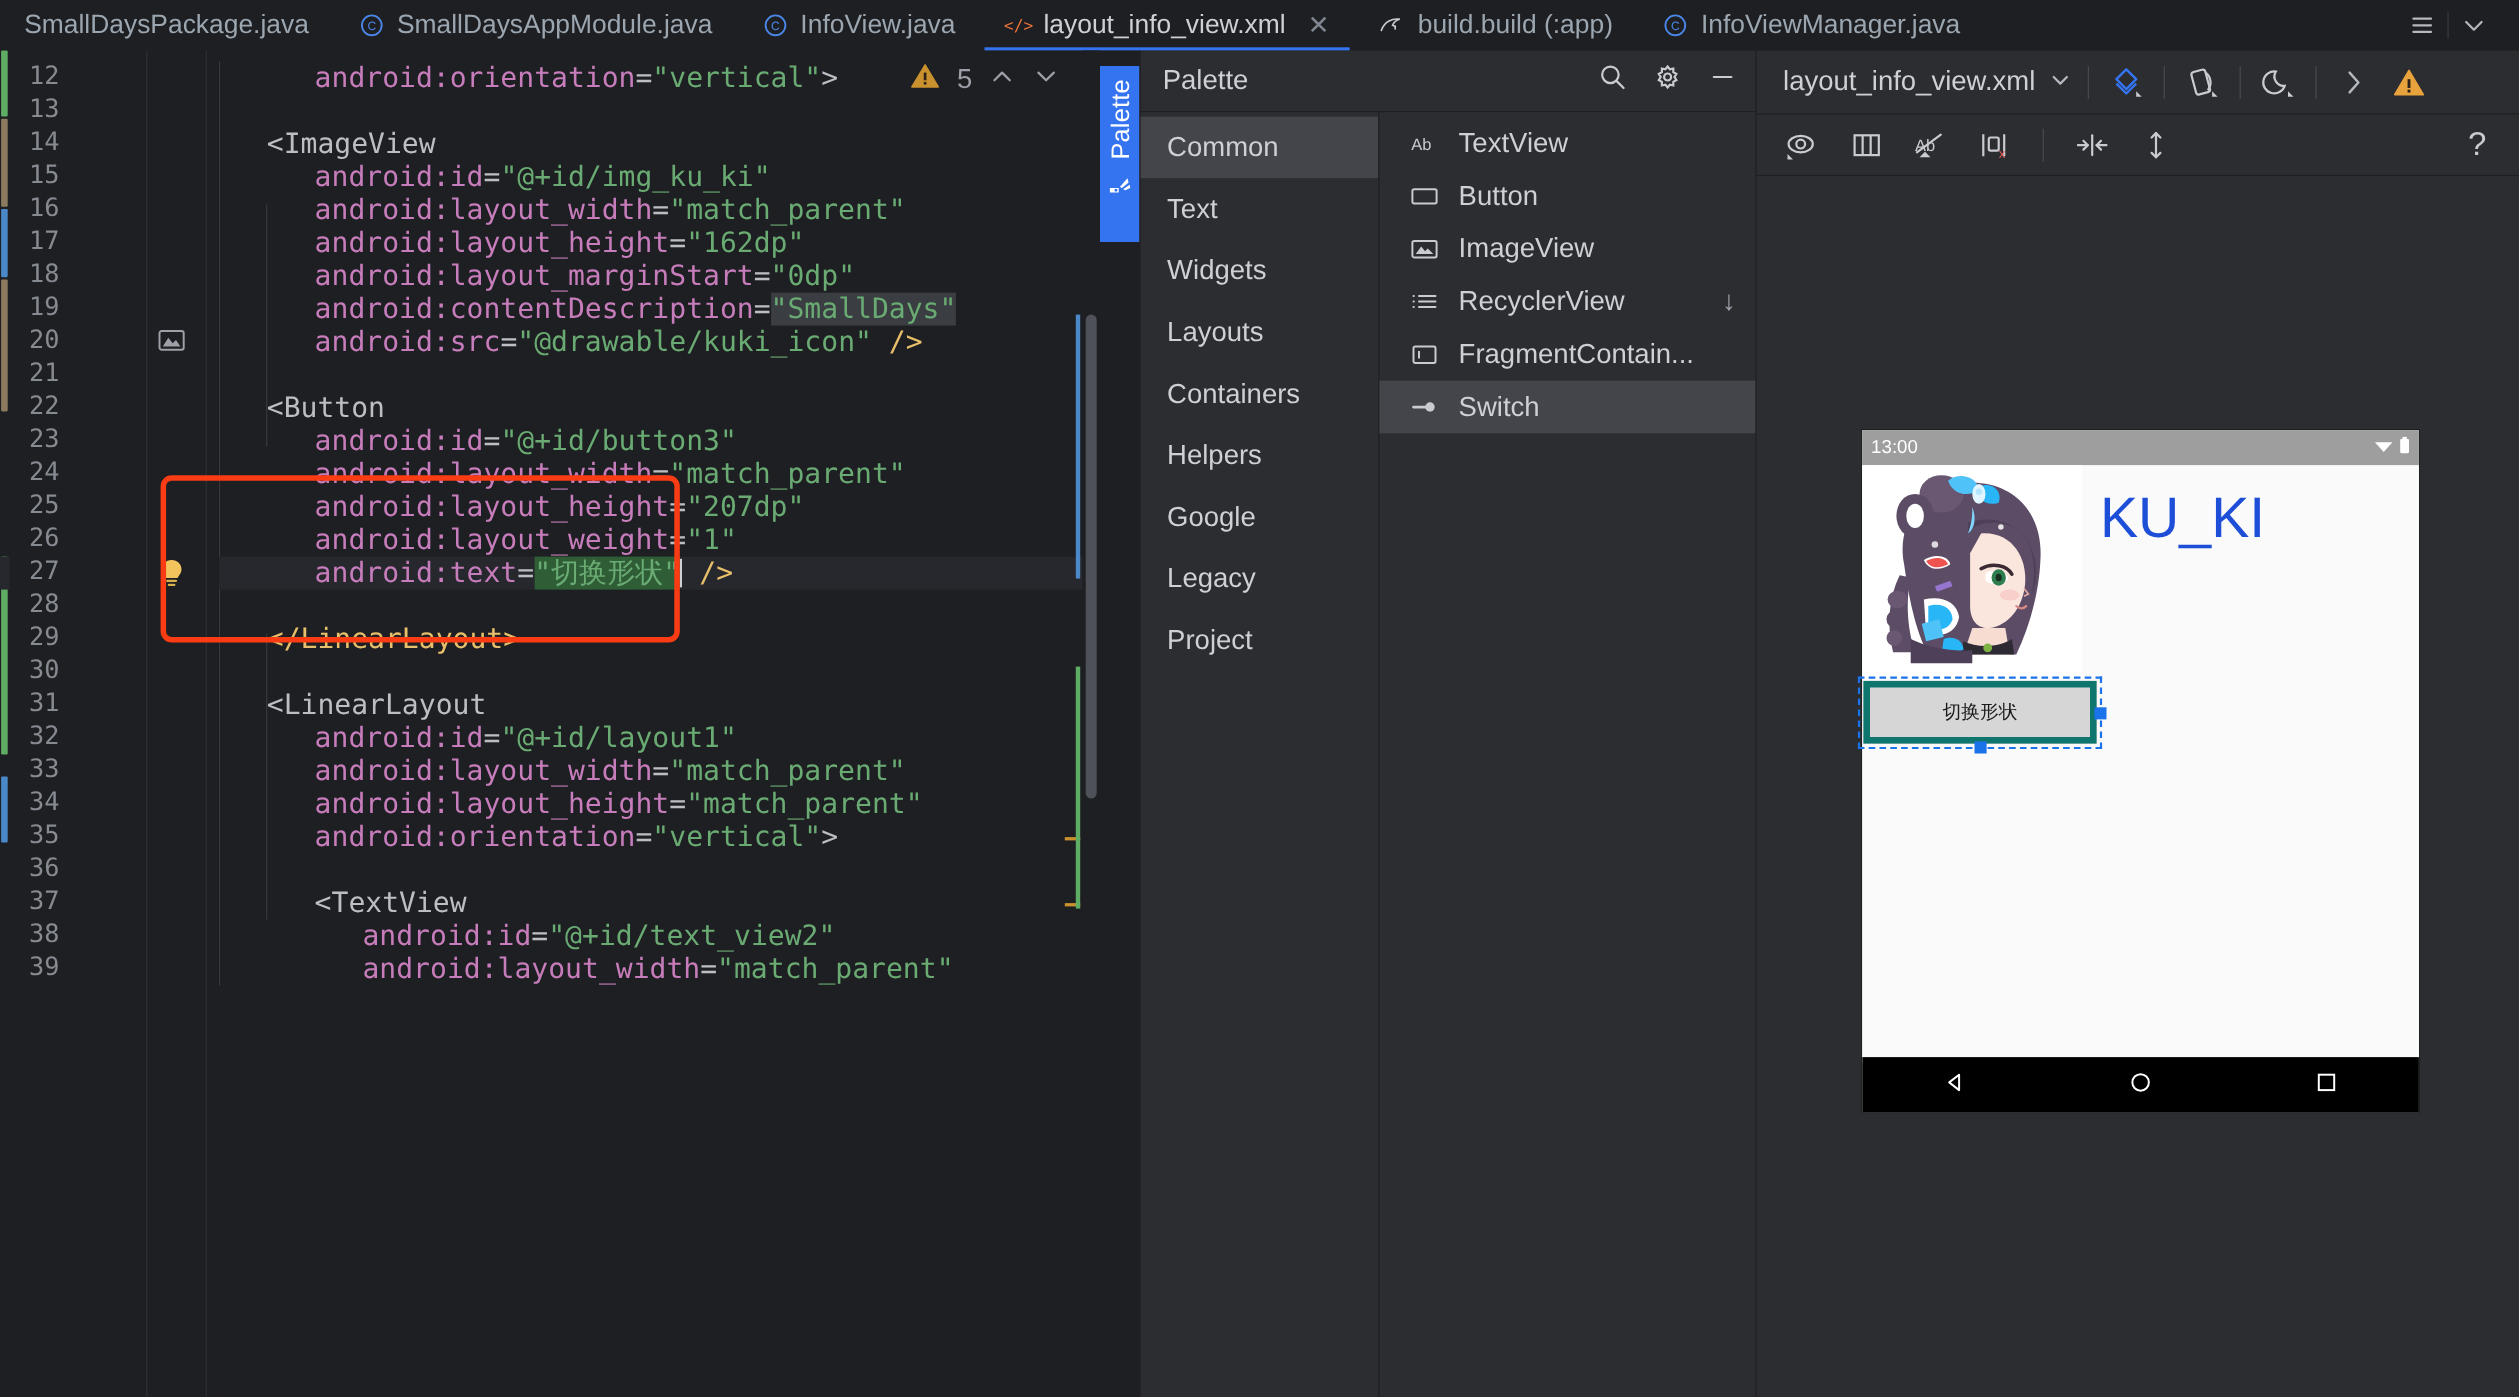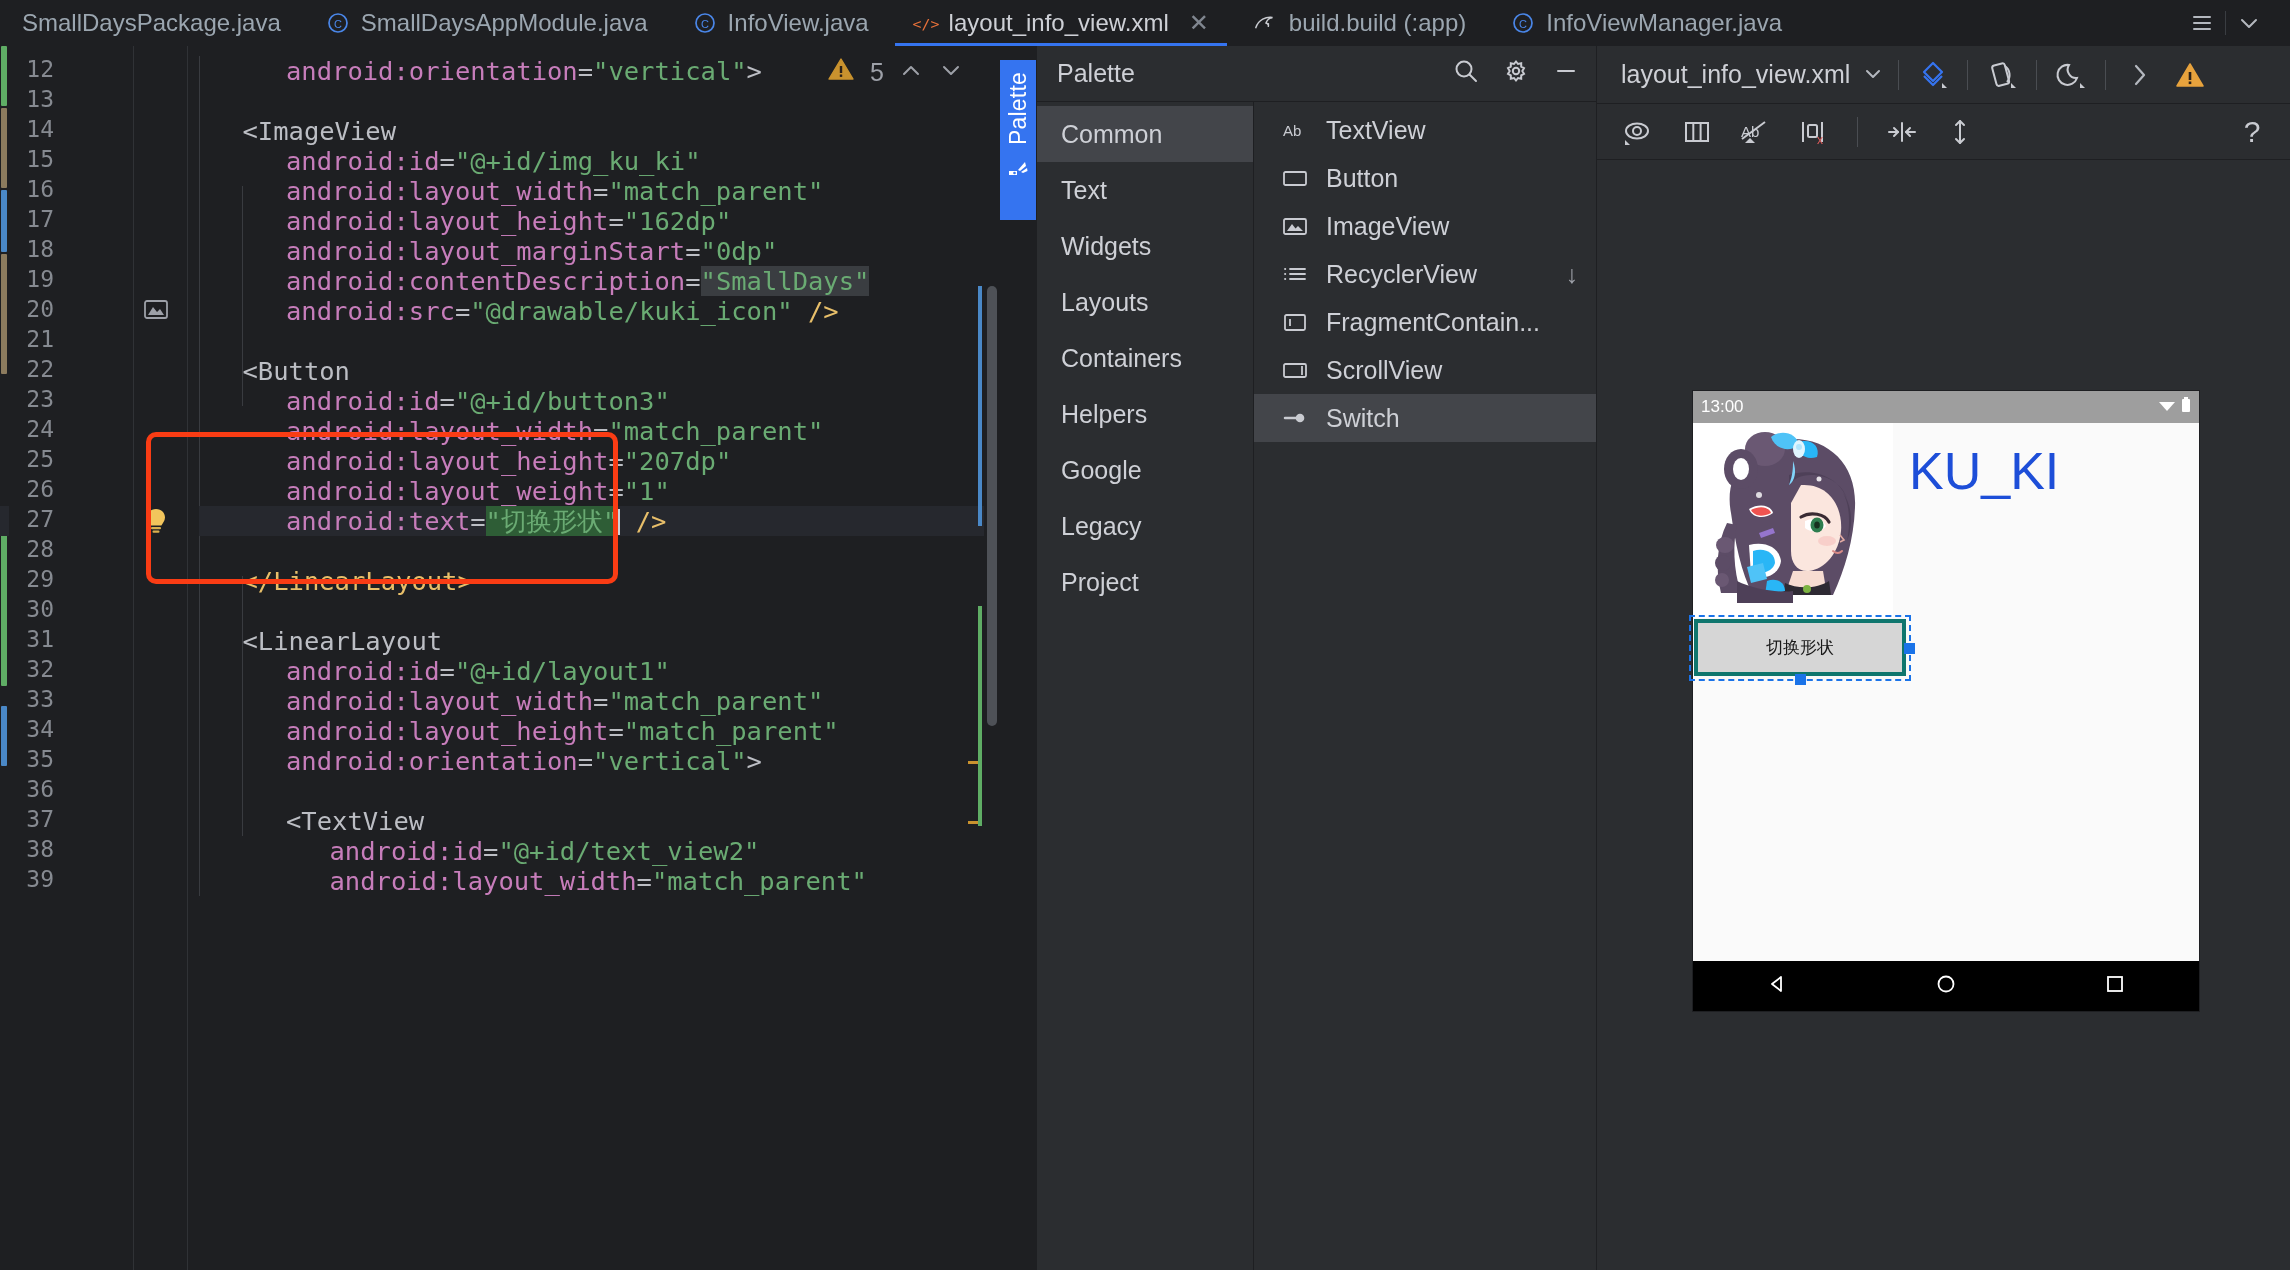--- a/index.html
+++ b/index.html
@@ -177,21 +177,21 @@
   .kuki-title {
     position: absolute; left: 216px; top: 18px;
     color: #1d4ed8; font-size: 52px; font-family: "Liberation Sans", sans-serif;
   }
   .avatar-box {
     position: absolute; left: 0; top: 0; width: 200px; height: 195px;
     background: #FFFFFF; overflow: hidden;
   }
   .prev-button {
     position: absolute; left: 1px; top: 196px; width: 212px; height: 57px;
-    background: #D6D6D6; border: 4px solid #0f766e;
+    background: #D6D6D6; border: 6px solid #0f766e;
     display: flex; align-items: center; justify-content: center;
     color: #1A1A1A; font-size: 17px;
   }
   .sel-outline {
     position: absolute; left: -4px; top: 192px; width: 222px; height: 66px;
     border: 2px dashed #1A73E8; pointer-events: none;
   }
   .handle { position: absolute; width: 11px; height: 11px; background: #1A73E8; }
 </style>
 </head>
@@ -517,29 +517,20 @@
       <div class="comp-item">
         <span class="cicon">
           <svg width="28" height="22" viewBox="0 0 28 22">
               <rect x="4" y="4" width="20" height="15" rx="1.5" fill="none" stroke="#C9CBD1" stroke-width="1.8"></rect>
               <line x1="9" y1="8" x2="9" y2="15" stroke="#C9CBD1" stroke-width="1.8"></line>
             </svg>
         </span>
         <span>FragmentContain...</span>
       </div>
 
-      <div class="comp-item">
-        <span class="cicon">
-          <svg width="28" height="22" viewBox="0 0 28 22">
-              <rect x="3" y="5" width="22" height="13" rx="1.5" fill="none" stroke="#C9CBD1" stroke-width="1.8"></rect>
-              <line x1="21" y1="7" x2="21" y2="16" stroke="#C9CBD1" stroke-width="1.8"></line>
-            </svg>
-        </span>
-        <span>ScrollView</span>
-      </div>
 
       <div class="comp-item selected">
         <span class="cicon">
           <svg width="28" height="22" viewBox="0 0 28 22">
               <line x1="4" y1="11" x2="16" y2="11" stroke="#C9CBD1" stroke-width="2.5" stroke-linecap="round"></line>
               <circle cx="19" cy="11" r="4.3" fill="#C9CBD1"></circle>
             </svg>
         </span>
         <span>Switch</span>
       </div>

